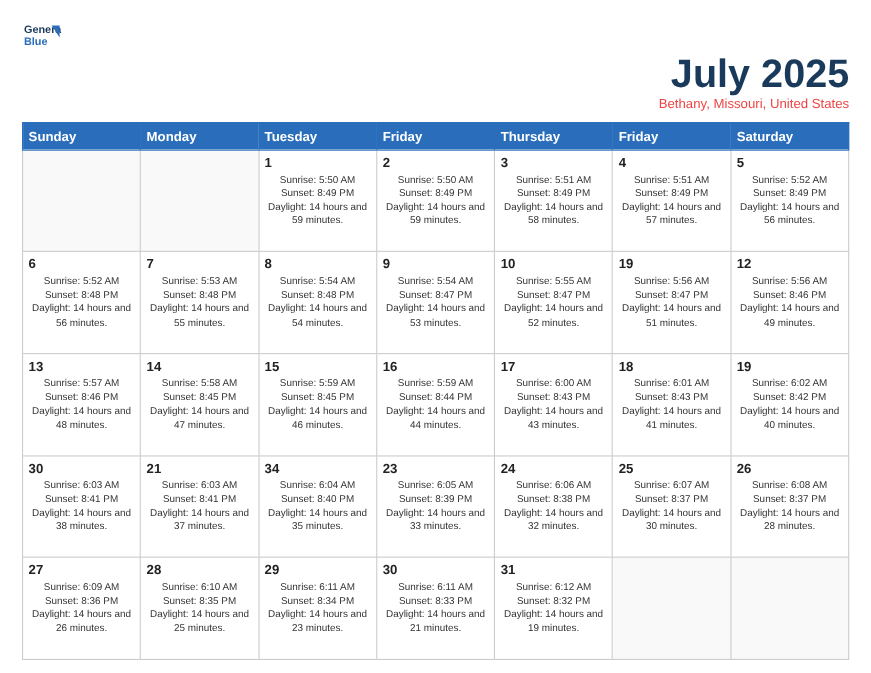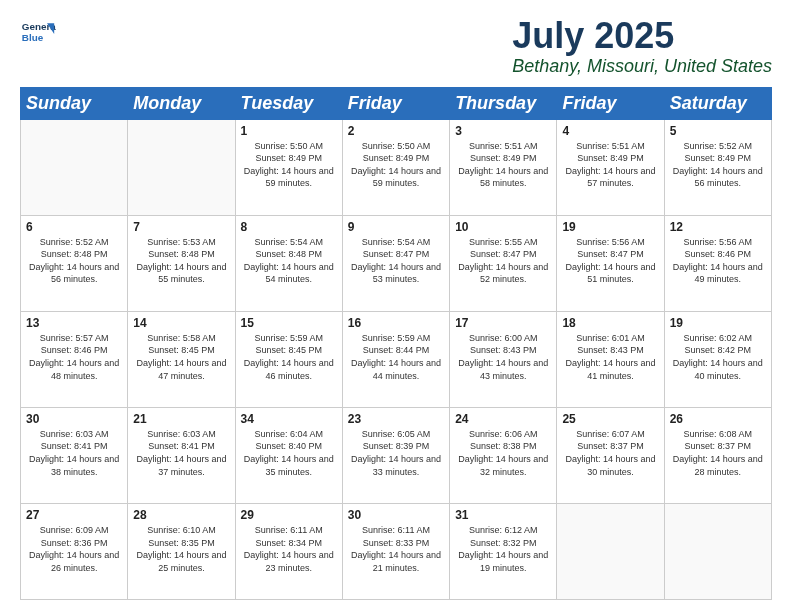--- a/index.html
+++ b/index.html
@@ -26,49 +26,48 @@
     .logo {
       display: flex;
       align-items: center;
       gap: 4px;
     }
     .logo-icon {
       width: 36px;
       height: 36px;
     }
     .title-block {
-      text-align: left;
+      text-align: right;
+      margin-top: 31px;
     }
     .month-title {
       font-size: 36px;
       font-weight: bold;
       color: #1a3a5c;
       line-height: 1.1;
     }
     .location {
-      font-size: 18px;
-      color: #14532d;
-      font-style: italic;
+      font-size: 12px;
+      color: #ef4444;
     }
     .calendar {
       flex: 1;
       border: 1px solid #ccc;
       border-collapse: collapse;
       width: 100%;
       table-layout: fixed;
     }
     .calendar th {
       background: #2a6ebb;
       color: #fff;
       text-align: left;
       padding: 5px 5px;
-      font-size: 18px;
+      font-size: 12px;
       font-weight: bold;
       border: 1px solid #2a6ebb;
-      font-style: italic;
     }
     .calendar td {
       vertical-align: top;
       padding: 4px 5px;
       font-size: 9.5px;
       color: #222;
       border: 1px solid #ccc;
       height: 88px;
       background: #fff;
     }

